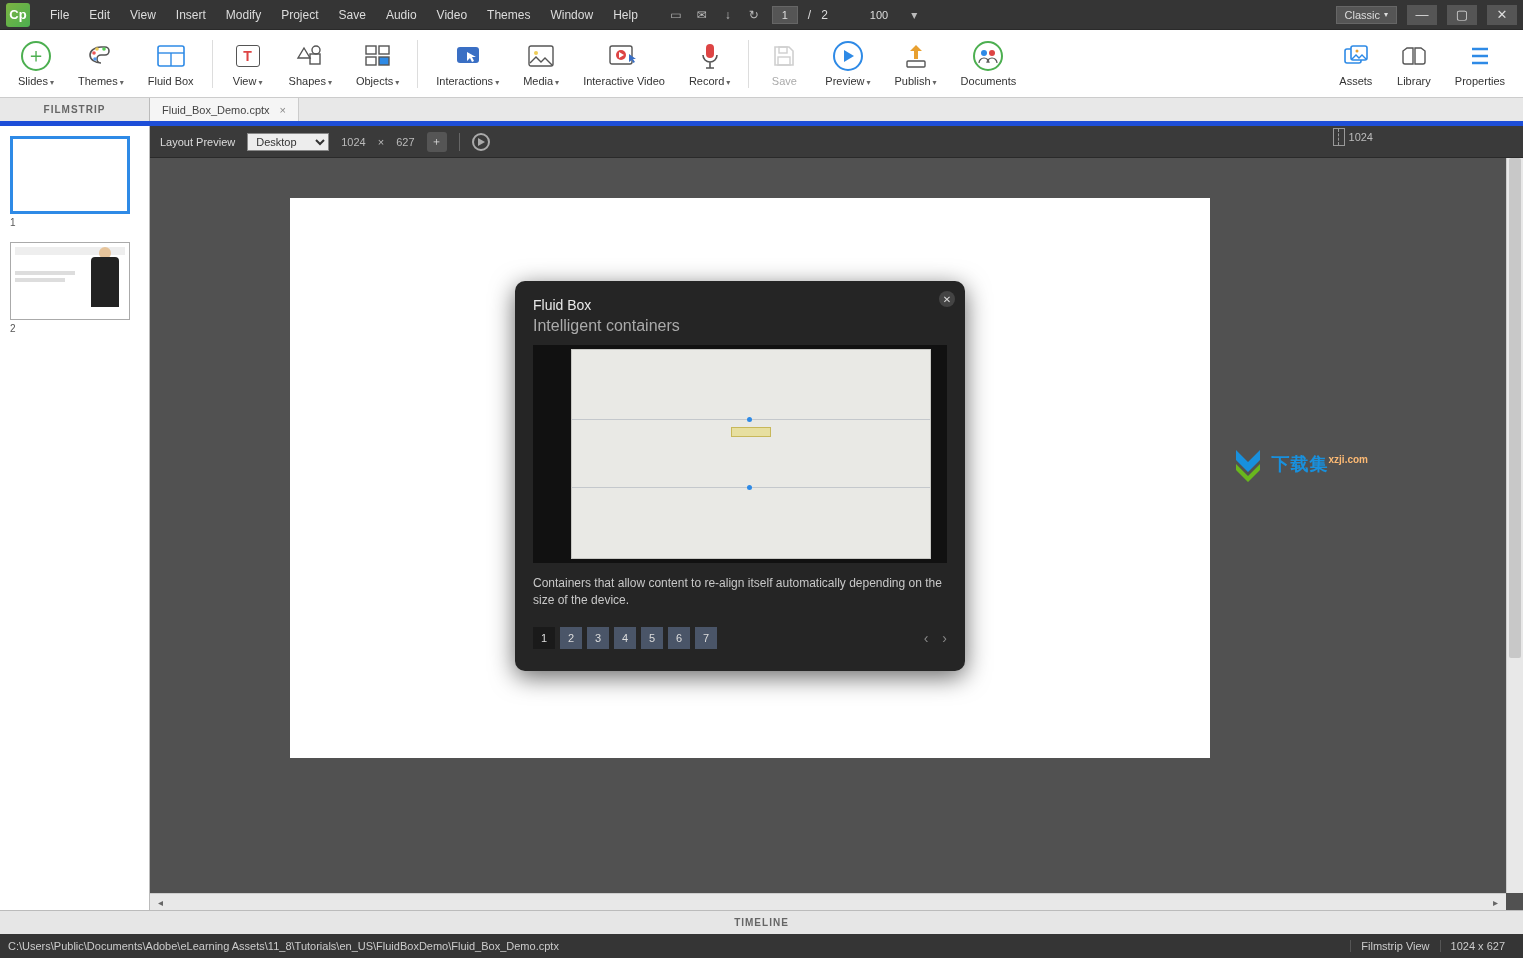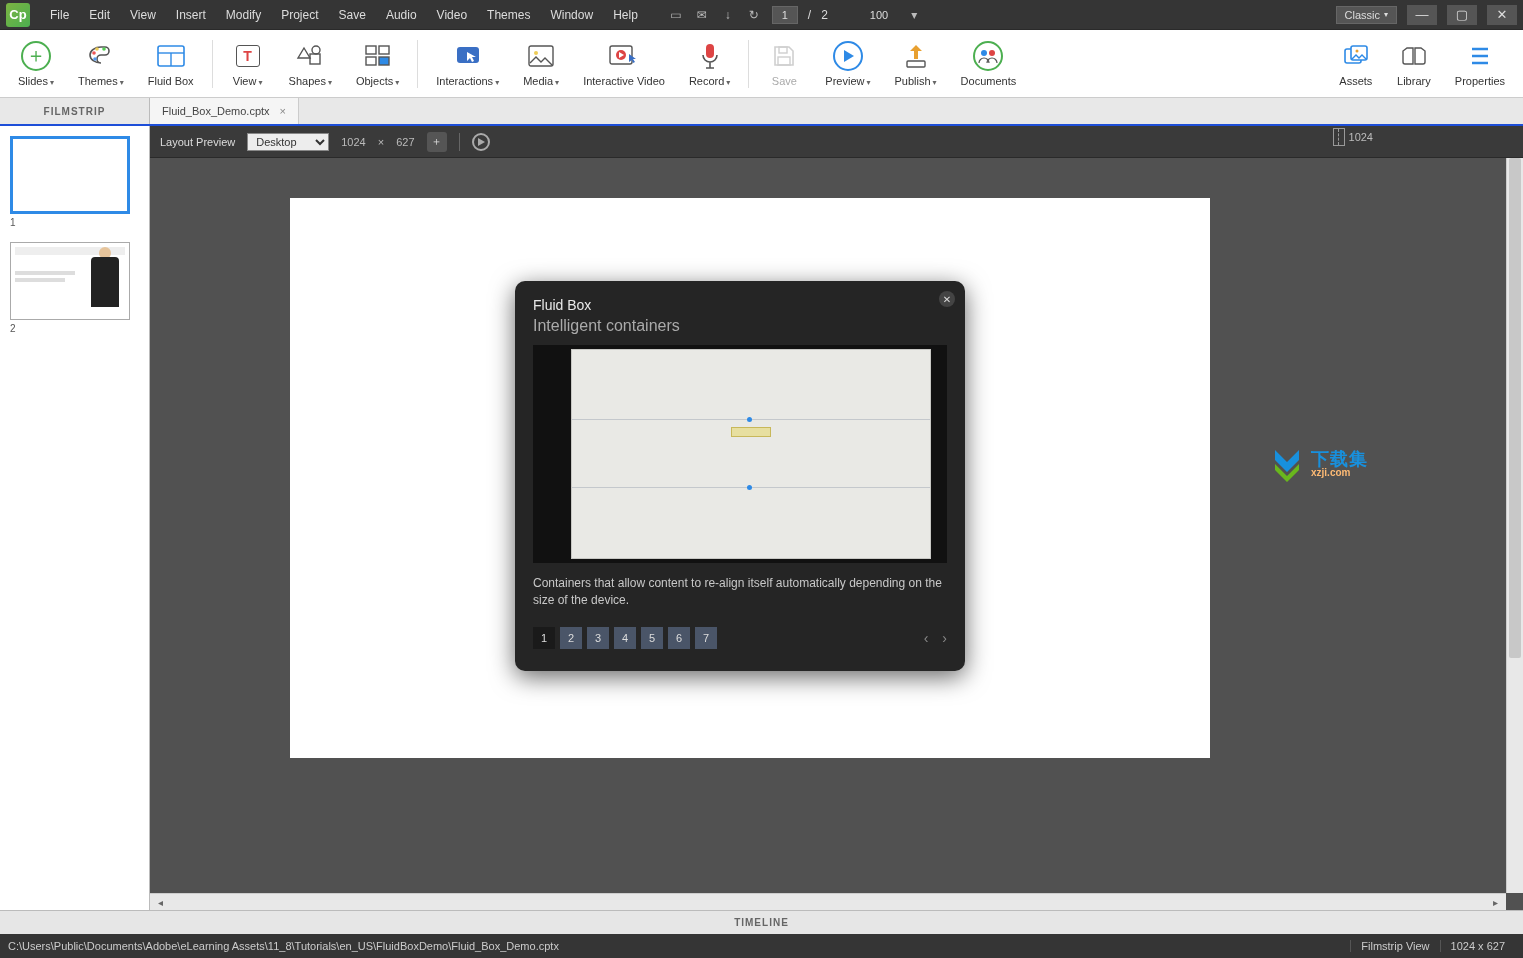--- a/index.html
+++ b/index.html
@@ -18,21 +18,21 @@
 .toolbar { background: #fff; height: 68px; display: flex; align-items: center; padding: 0 6px; border-bottom: 1px solid #ccc; }
 .tool-group { display: flex; align-items: center; height: 100%; }
 .tool-btn { display: flex; flex-direction: column; align-items: center; justify-content: center; padding: 4px 12px; cursor: pointer; height: 100%; min-width: 58px; }
 .tool-icon { width: 30px; height: 30px; display: flex; align-items: center; justify-content: center; border: 2px solid #555; border-radius: 50%; position: relative; }
 .tool-btn .lbl { font-size: 11px; color: #333; margin-top: 4px; }
 .tool-btn .lbl.disabled { color: #aaa; }
 .tool-chev { font-size: 8px; color: #666; margin-left: 2px; }
 .toolbar-sep { width: 1px; height: 48px; background: #ddd; margin: 0 6px; }
 .toolbar-spacer { flex: 1; }
 
-.tabrow { height: 28px; background: #e8e8e8; display: flex; align-items: stretch; border-bottom: 2px solid #1d4ed8; }
+.tabrow { height: 28px; background: #e8e8e8; display: flex; align-items: stretch; border-bottom: 5px solid #1d4ed8; }
 .filmstrip-header { width: 150px; background: #e8e8e8; display: flex; align-items: center; justify-content: center; font-size: 10px; font-weight: bold; letter-spacing: 1px; color: #666; border-right: 1px solid #bbb; }
 .doc-tab { padding: 4px 12px; background: #f5f5f5; border-right: 1px solid #ccc; display: flex; align-items: center; gap: 10px; font-size: 11px; color: #444; }
 .tab-close { cursor: pointer; color: #888; }
 
 .main { display: flex; height: calc(958px - 30px - 68px - 28px - 24px - 24px); }
 .filmstrip { width: 150px; background: #fff; border-right: 1px solid #bbb; padding: 10px 10px; overflow-y: auto; }
 .slide-thumb { width: 120px; height: 78px; background: #fff; border: 1px solid #aaa; margin-bottom: 3px; position: relative; display: flex; align-items: center; justify-content: center; }
 .slide-thumb.selected { border: 3px solid #2e8ae6; }
 .slide-num { font-size: 10px; color: #555; margin-bottom: 14px; }
 .person-mock { width: 28px; height: 50px; background: #222; border-radius: 4px 4px 0 0; position: absolute; right: 10px; top: 14px; }
@@ -75,21 +75,21 @@
 .pag-nav span { cursor: pointer; }
 
 .timeline-bar { height: 24px; background: #e6e6e6; border-top: 1px solid #bbb; display: flex; align-items: center; justify-content: center; font-size: 10px; font-weight: bold; letter-spacing: 1px; color: #666; }
 .statusbar { height: 24px; background: #353535; color: #ccc; display: flex; align-items: center; padding: 0 8px; font-size: 11px; }
 .statusbar-right { margin-left: auto; display: flex; }
 .status-cell { padding: 0 10px; border-left: 1px solid #555; }
 
 .watermark { position: absolute; right: 155px; top: 320px; z-index: 50; display: flex; align-items: center; gap: 6px; pointer-events: none; }
 .wm-arrow { width: 36px; height: 36px; position: relative; }
 .wm-arrow svg { width: 36px; height: 36px; }
-.wm-text { display: flex; flex-direction: column; line-height: 1; }
+.wm-text { display: flex; flex-direction: row; line-height: 1; }
 .wm-text-top { font-size: 18px; font-weight: bold; color: #1890dd; letter-spacing: 1px; }
 .wm-text-bot { font-size: 10px; font-weight: bold; color: #fdba74; }
 </style>
 </head>
 <body>
 
 <div class="menubar">
   <div class="app-logo">Cp</div>
   <div class="mitem">File</div>
   <div class="mitem">Edit</div>

